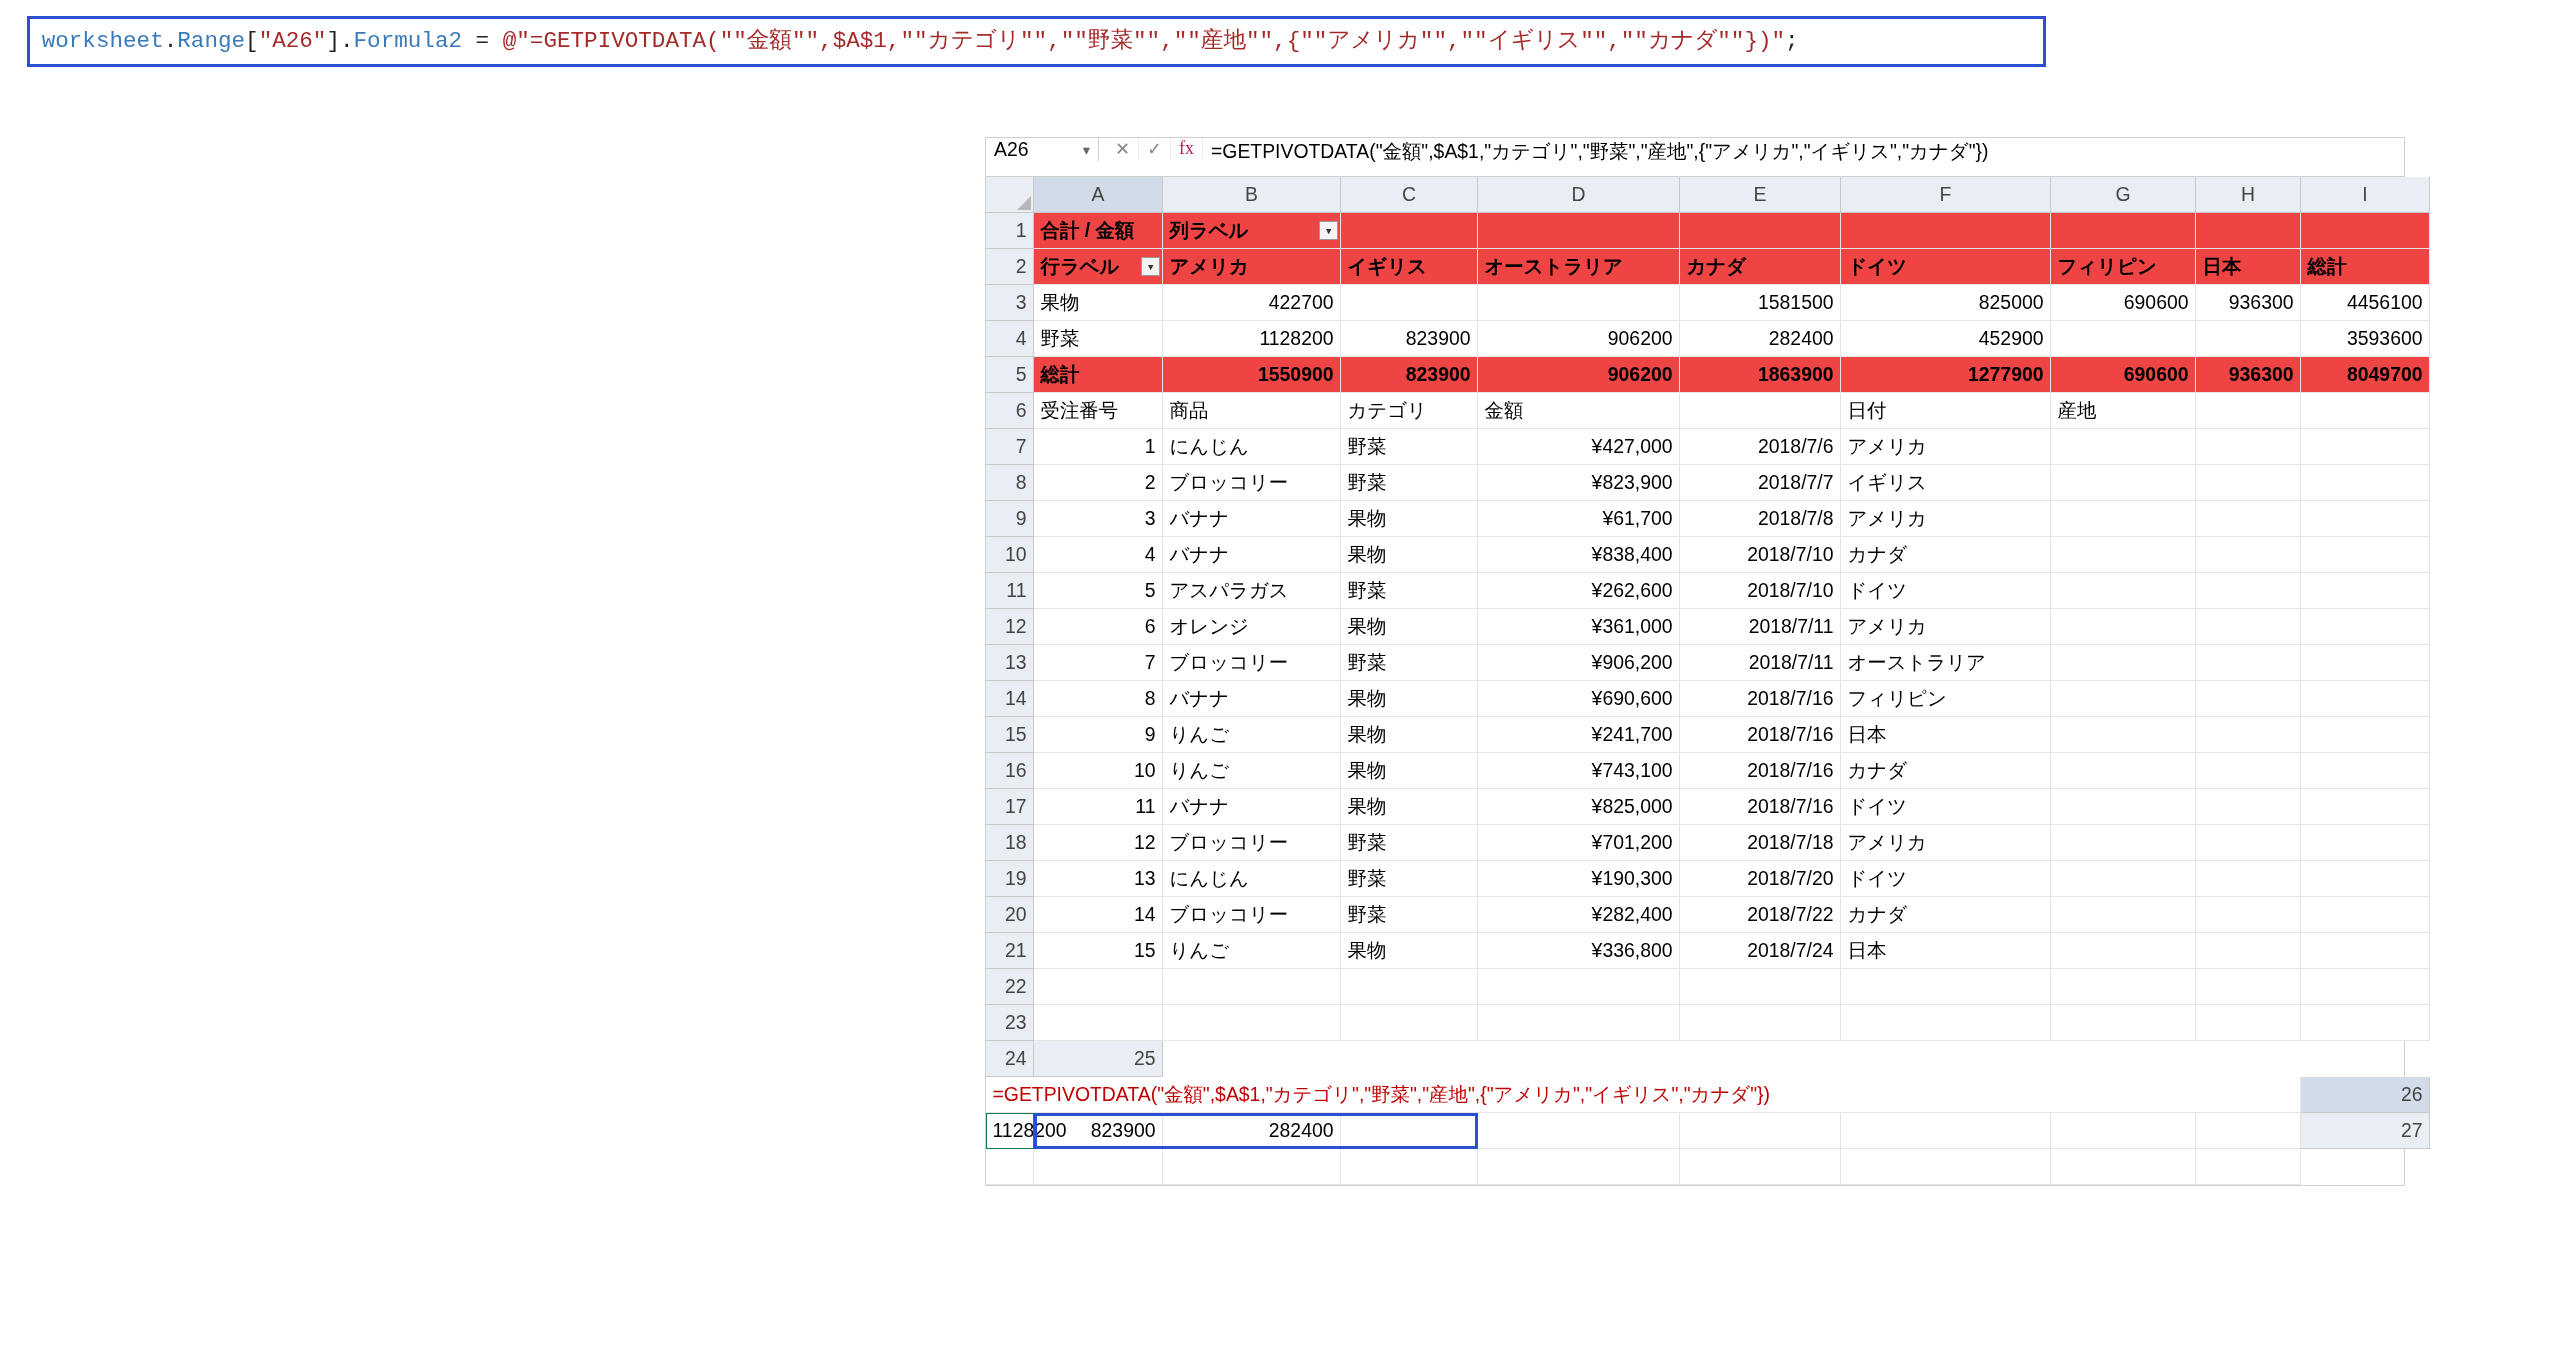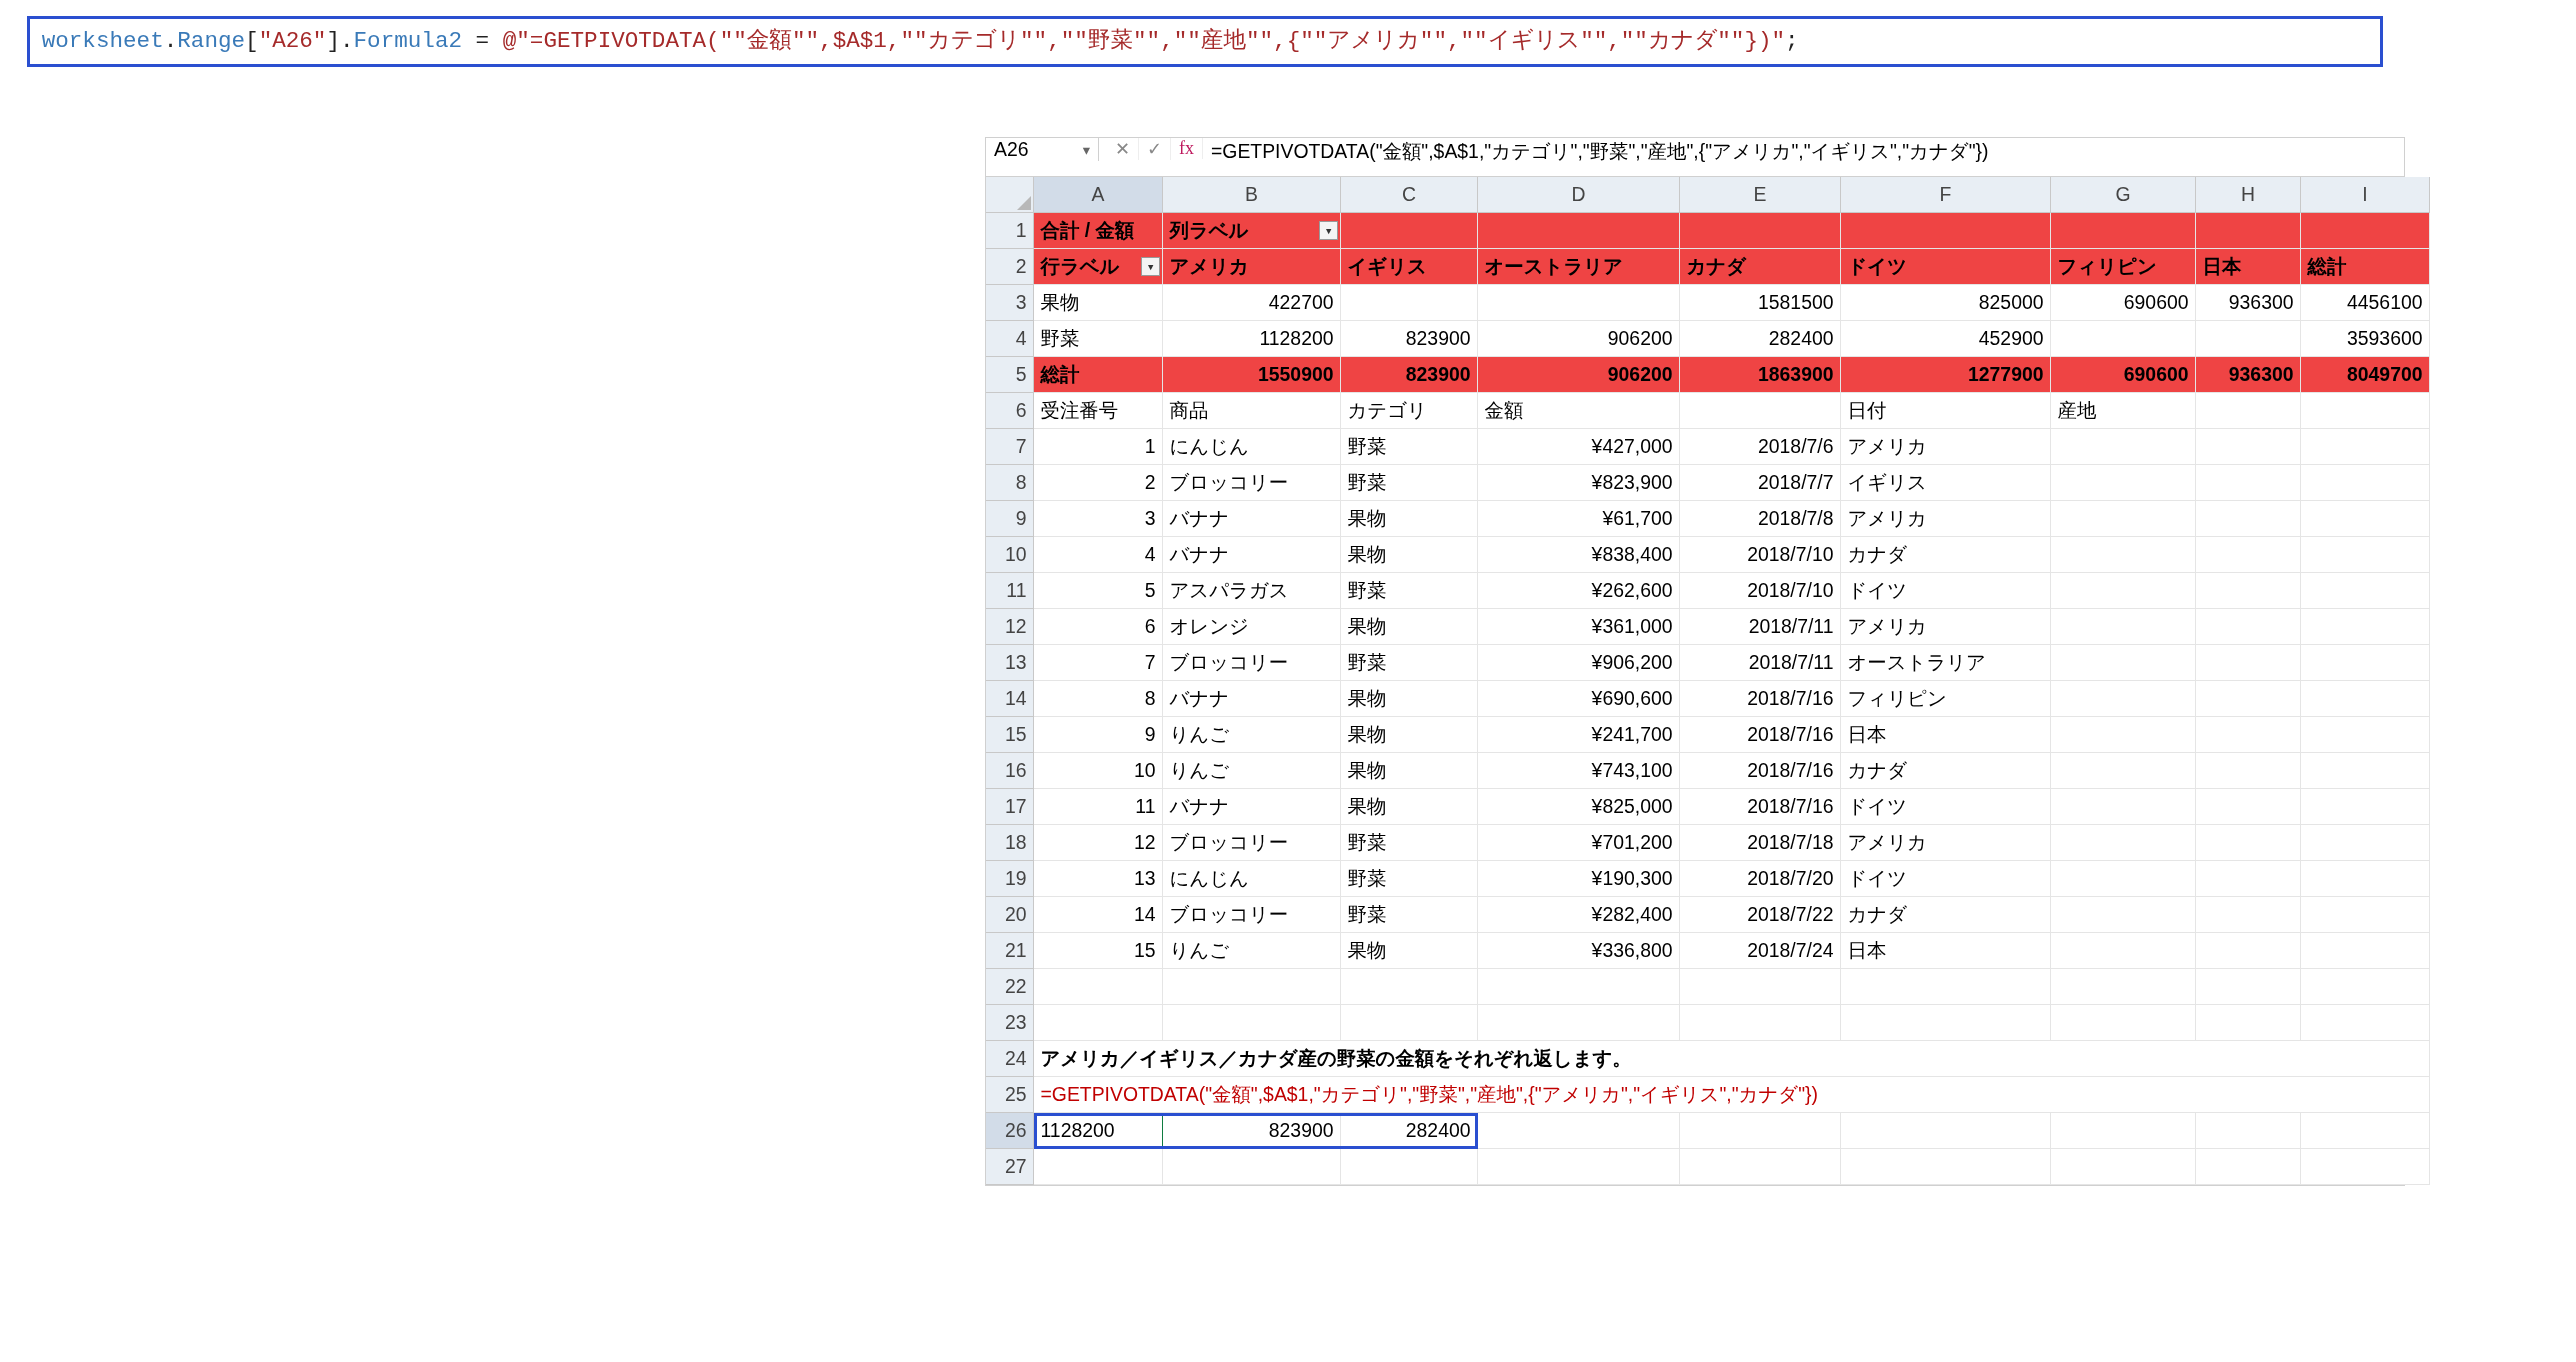--- a/index.html
+++ b/index.html
@@ -11,21 +11,21 @@
     width: 2576px;
     height: 1362px;
     position: relative;
     transform-origin: top left;
   }
   
   .code-block {
     position: absolute;
     top: 16px;
     left: 27.4px;
-    width: 2356px;
+    width: 2019px;
     border: 3.2px solid #2a4fd0;
     background: #fff;
     padding: 6.5px 11.3px;
     font-family: "Consolas","Courier New",monospace;
     font-size: 22.6px;
     line-height: 1.4;
     display: flex;
     flex-wrap: nowrap;
     align-items: baseline;
     gap: 0;
@@ -456,23 +456,20 @@
       <div class="cell"></div>
       <div class="cell"></div>
       <div class="cell"></div>
       <div class="cell"></div>
       <div class="cell"></div>
       <div class="cell"></div>
       <div class="cell"></div>
       <div class="cell"></div>
 
     <div class="cell rowhdr">24</div>
-    <div class="cell bold overflow-left" style="grid-column: span 9;">
-      <span>アメリカ／イギリス／カナダ産の野菜の金額をそれぞれ返します。</span>
-    </div>
 
     <div class="cell rowhdr">25</div>
     <div class="cell overflow-left" style="grid-column: span 9;">
       <span class="formula-red">=GETPIVOTDATA("金額",$A$1,"カテゴリ","野菜","産地",{"アメリカ","イギリス","カナダ"})</span>
     </div>
 
     <div class="cell rowhdr active">26</div>
     <div class="cell selected-cell">1128200</div>
     <div class="cell right">823900</div>
     <div class="cell right">282400</div>

